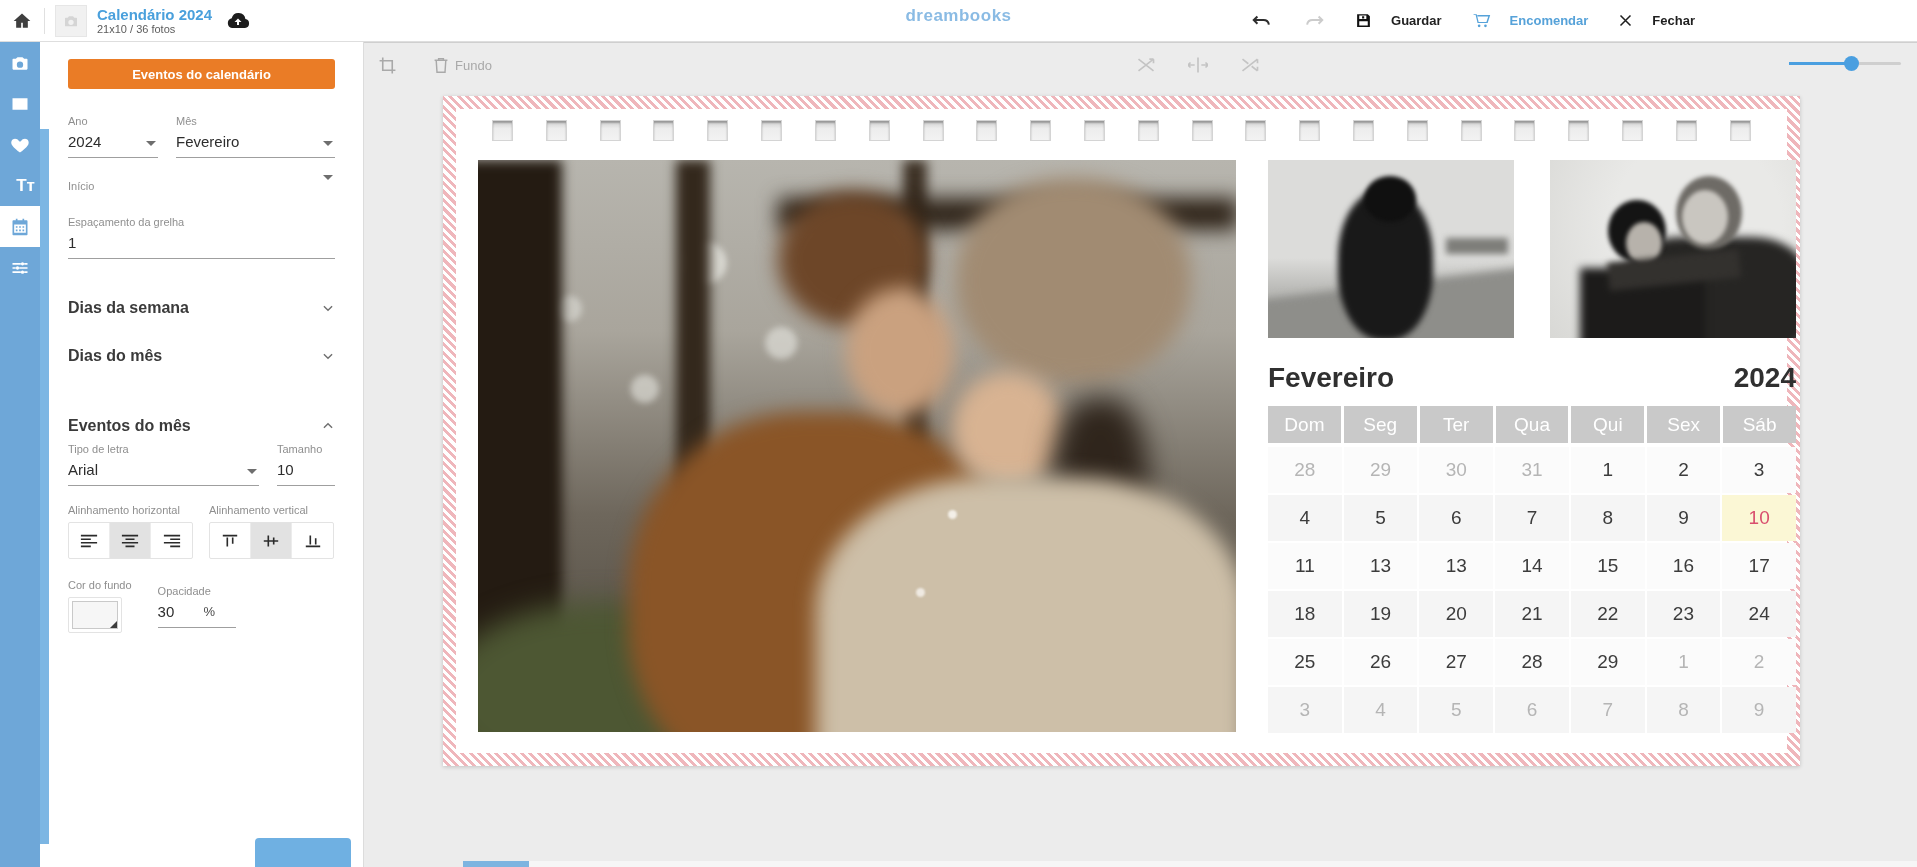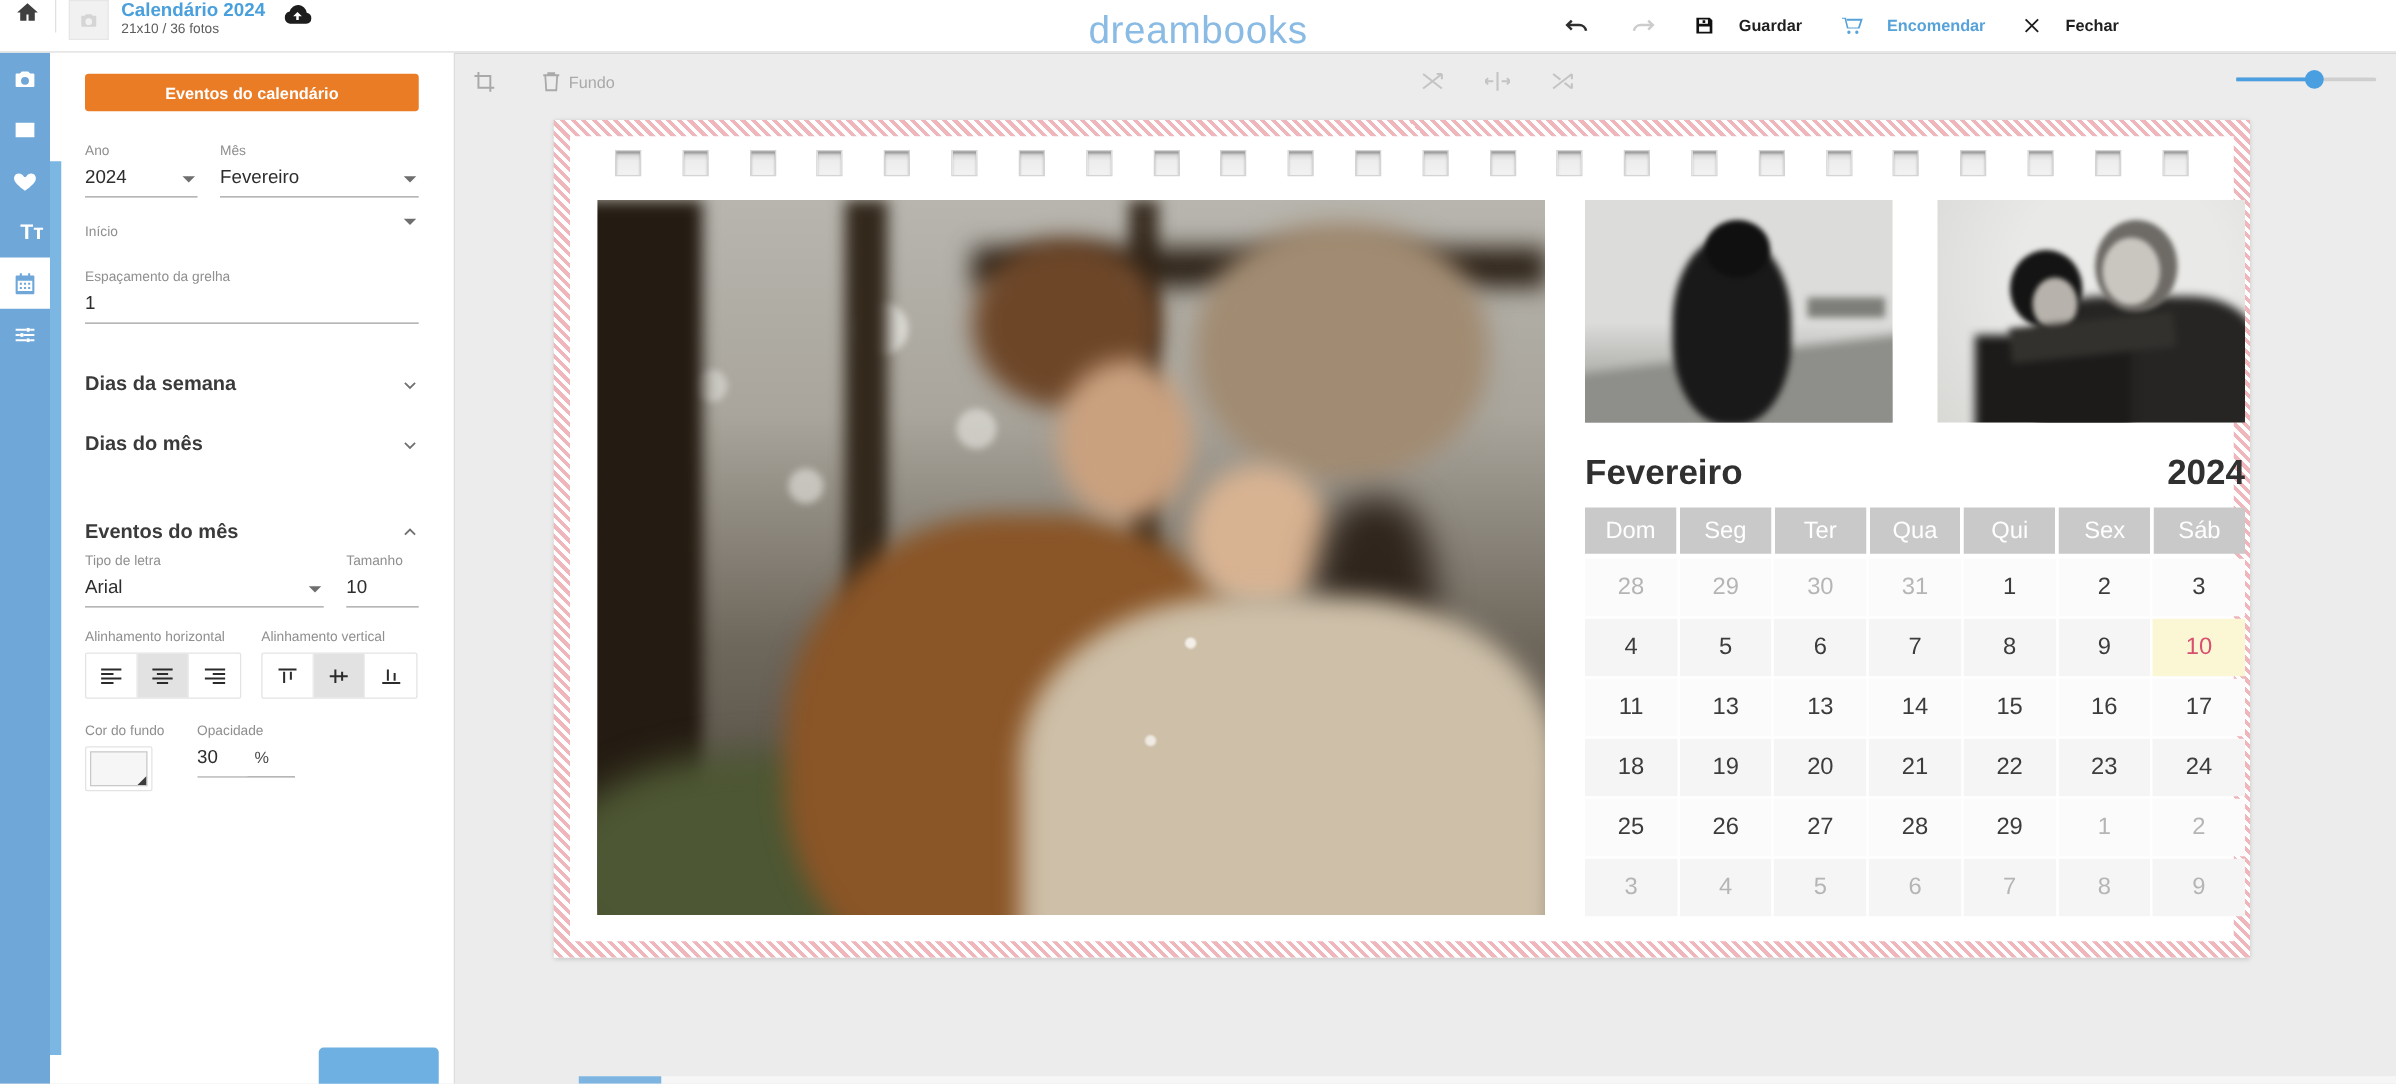--- a/index.html
+++ b/index.html
@@ -1,31 +1,31 @@
 <!DOCTYPE html>
 <html><head>
 <meta charset="utf-8">
 <style>
   * { margin:0; padding:0; box-sizing:border-box; }
   html,body { width:1917px; height:867px; overflow:hidden; background:#ececec;
     font-family:"Liberation Sans", sans-serif; }
 
   
-  .header { display:flex; height:42px; background:#fff;
+  .header { display:flex; align-items:center; height:42px; background:#fff;
     border-bottom:1px solid #dedede; position:relative; z-index:5; }
   .home-btn { width:44px; display:flex; justify-content:center; cursor:pointer; color:#3f3f3f; }
   .hdr-divider { width:1px; height:26px; background:#e0e0e0; margin-right:10px; }
   .proj-thumb { width:32px; height:32px; background:#f1f1f1; border:1px solid #e6e6e6;
     display:flex; align-items:center; justify-content:center; color:#d5d5d5; margin-right:10px; }
   .proj-meta { line-height:1.15; }
   .proj-title { color:#4aa0dc; font-size:15px; font-weight:bold; }
   .proj-sub { color:#5c5c5c; font-size:11px; }
   .cloud-btn { margin-left:14px; color:#1d1d1d; cursor:pointer; display:flex; }
   .logo { position:absolute; left:50%; transform:translateX(-50%); top:6px;
-    color:#8abbe4; font-size:31px; font-weight:400; letter-spacing:.5px; }
+    color:#8abbe4; font-size:17px; font-weight:700; letter-spacing:.5px; }
   .hdr-right { margin-left:auto; margin-right:222px; display:flex; align-items:center; gap:30px; }
   .hdr-act { display:flex; align-items:center; gap:19px; font-size:13px; font-weight:bold;
     color:#1f1f1f; cursor:pointer; white-space:nowrap; }
   .hdr-act.blue { color:#56a2d9; }
   .icon-btn { display:flex; cursor:pointer; }
   .disabled { color:#c9c9c9; }
 
   .app-body { display:flex; height:825px; }
 
   
@@ -43,21 +43,21 @@
   .btn-orange { display:block; width:100%; height:30px; background:#ea7c26; color:#fff;
     border:none; border-radius:3px; font-size:13px; font-weight:bold; cursor:pointer;
     font-family:"Liberation Sans", sans-serif; }
   .field { position:relative; }
   .f-label { font-size:11px; color:#8f8f8f; }
   .f-value { font-size:15px; color:#2d2d2d; padding:6px 0 7px 0; border-bottom:1px solid #9f9f9f; }
   .f-value input { border:none; outline:none; font-size:15px; color:#2d2d2d; width:100%;
     font-family:"Liberation Sans", sans-serif; background:transparent; }
   .sel-arrow { position:absolute; right:2px; bottom:12px; width:0; height:0;
     border-left:5px solid transparent; border-right:5px solid transparent; border-top:5px solid #6e6e6e; }
-  .row { display:flex; gap:18px; }
+  .row { display:flex; gap:18px;align-items:center; }
   .mt26 { margin-top:26px; } .mt22 { margin-top:22px; } .mt24 { margin-top:24px; }
   .section-h { display:flex; justify-content:space-between; align-items:center;
     font-size:16px; font-weight:bold; color:#3a3a3a; cursor:pointer; }
   .chev { color:#6f6f6f; display:flex; }
   .btn-group { display:flex; border:1px solid #e3e3e3; border-radius:2px; width:max-content;
     margin-top:6px; background:#fff; }
   .tog { width:41px; height:35px; display:flex; align-items:center; justify-content:center;
     cursor:pointer; border-right:1px solid #ececec; color:#2b2b2b; }
   .tog:last-child { border-right:none; }
   .tog.sel { background:#e2e2e2; }

